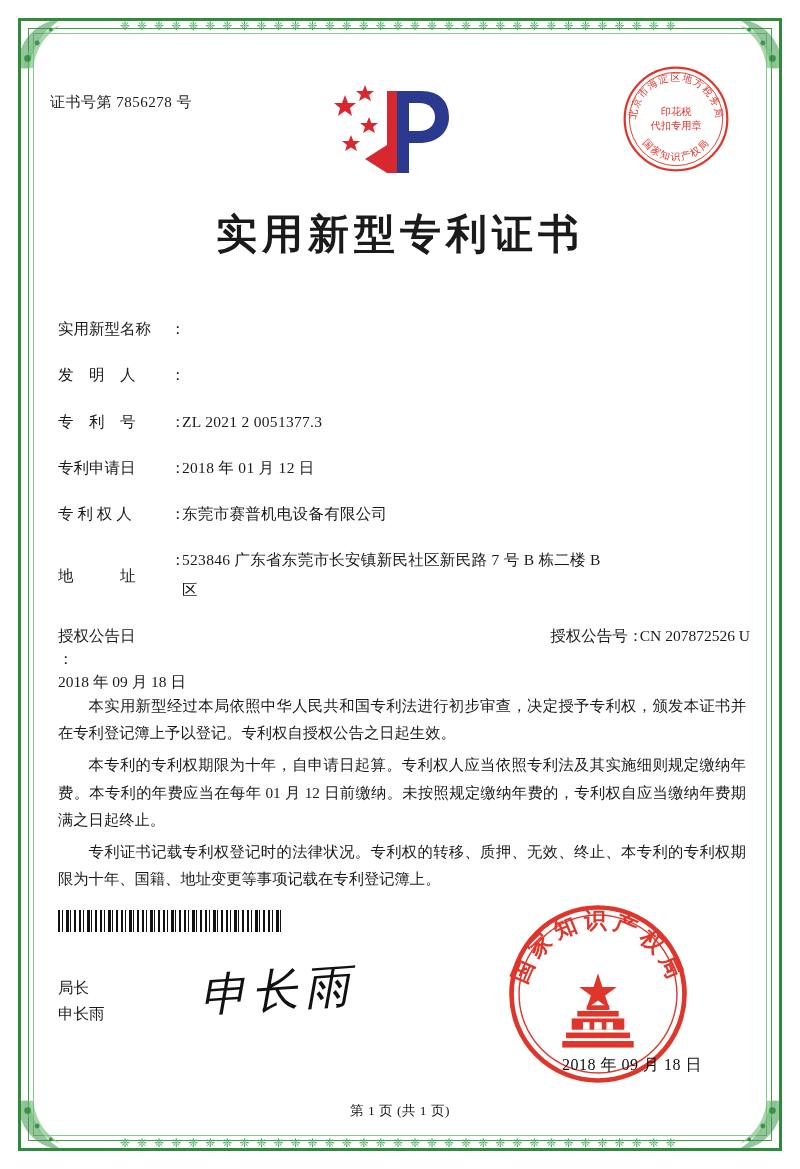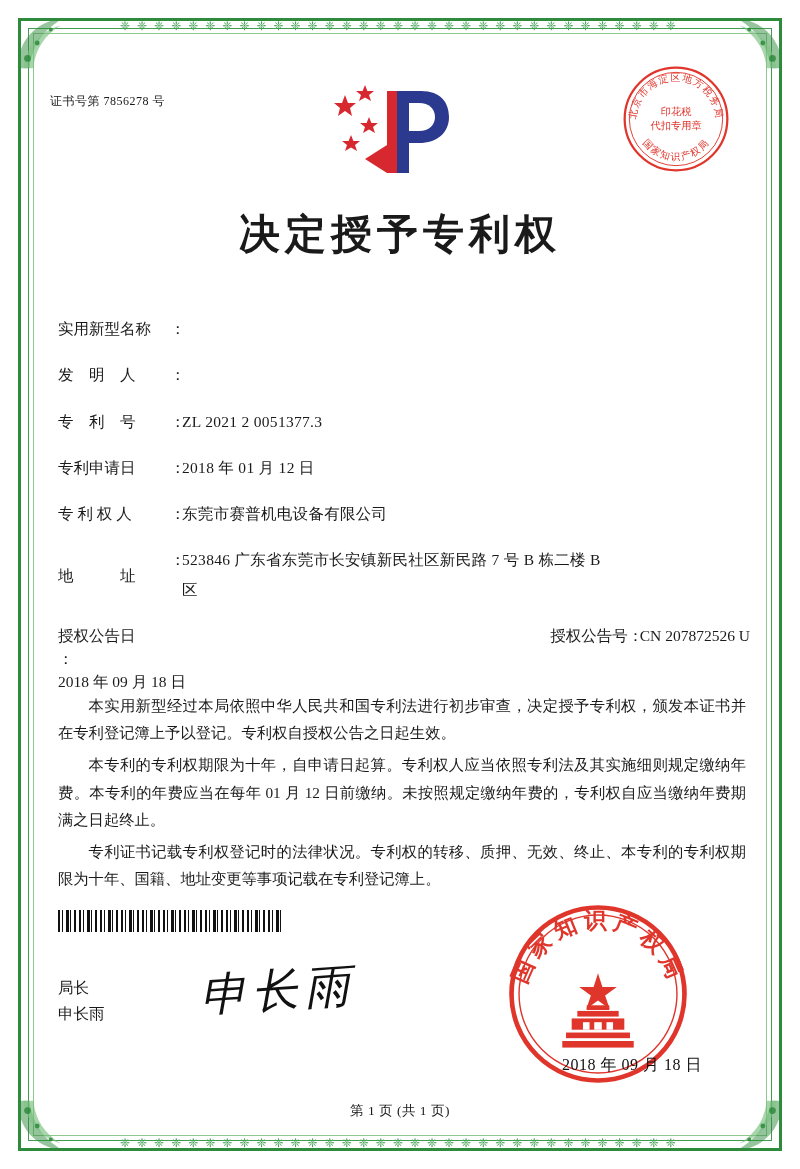--- a/index.html
+++ b/index.html
@@ -78,21 +78,21 @@
     left: 50px;
     top: 55px;
     right: 50px;
     bottom: 45px;
   }
 
   .cert-no {
     position: absolute;
     left: 0;
     top: 38px;
-    font-size: 12px;
+    font-size: 15px;
     letter-spacing: .5px;
   }
 
   
   .logo {
     position: absolute;
     left: 50%;
     top: 18px;
     transform: translateX(-50%);
     width: 150px;
@@ -301,21 +301,21 @@
       <text font-size="10.5" fill="#e0352b" font-family="'DejaVu Serif',serif" letter-spacing="1.5">
         <textPath href="#arcTop" startOffset="50%" text-anchor="middle">北京市海淀区地方税务局</textPath>
       </text>
       <text font-size="10.5" fill="#e0352b" font-family="'DejaVu Serif',serif" letter-spacing="1.5">
         <textPath href="#arcBot" startOffset="50%" text-anchor="middle">国家知识产权局</textPath>
       </text>
       <text x="60" y="56" font-size="11" fill="#e0352b" text-anchor="middle" font-family="'DejaVu Serif',serif">印花税</text>
       <text x="60" y="71" font-size="11" fill="#e0352b" text-anchor="middle" font-family="'DejaVu Serif',serif">代扣专用章</text>
     </svg>
 
-    <div class="doc-title">决定授予专利权</div>
+    <div class="doc-title">实用新型专利证书</div>
 
     <div class="fields">
 
       <div class="field-row">
         <span class="field-label">实用新型名称</span>
         <span class="field-colon">：</span>
       </div>
 
       <div class="field-row">
         <span class="field-label" style="letter-spacing: 0px;">发　明　人</span>

